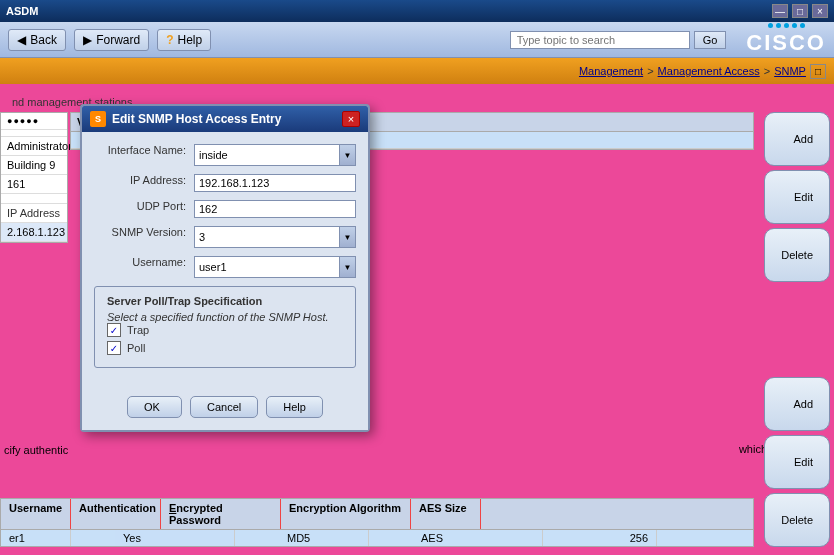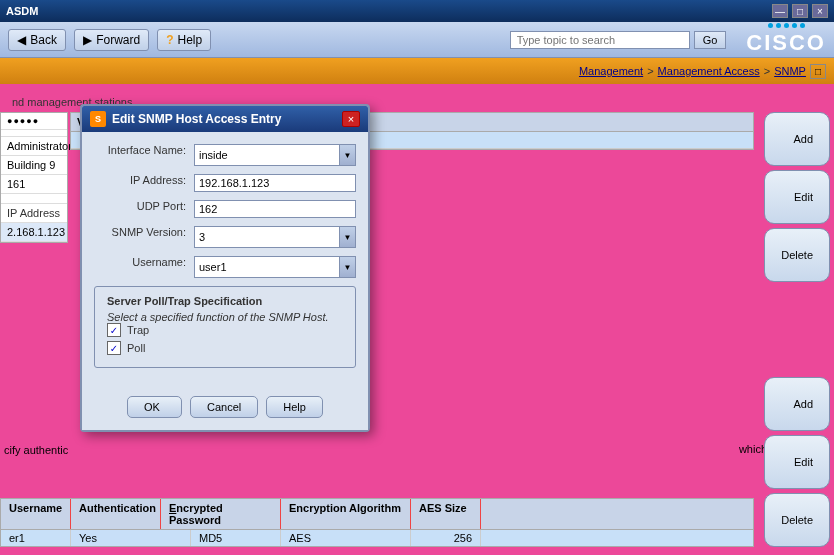--- a/index.html
+++ b/index.html
@@ -161,20 +161,21 @@
     }
     .bottom-col {
       padding: 3px 8px;
       border-right: 1px solid #ef4444;
     }
     .bottom-row {
       display: flex;
       background: #dce8f8;
       border: 1px solid #aaa;
       border-top: none;
+      gap: 44px;
     }
     .bottom-row-cell {
       padding: 2px 8px;
       border-right: 1px solid #ccc;
       font-size: 11px;
     }
 
     
     .dialog {
       background: #d4dce8;

